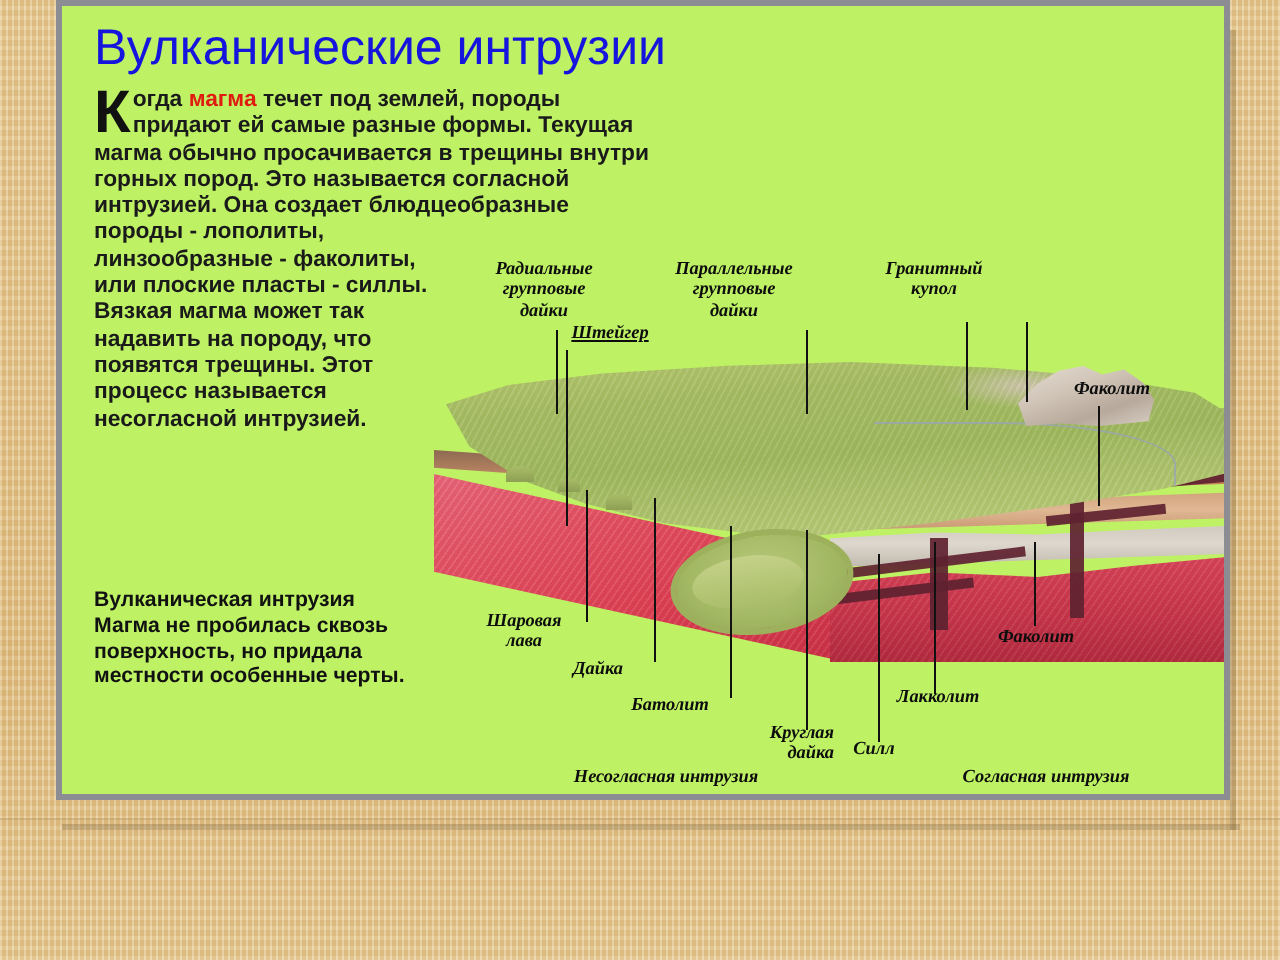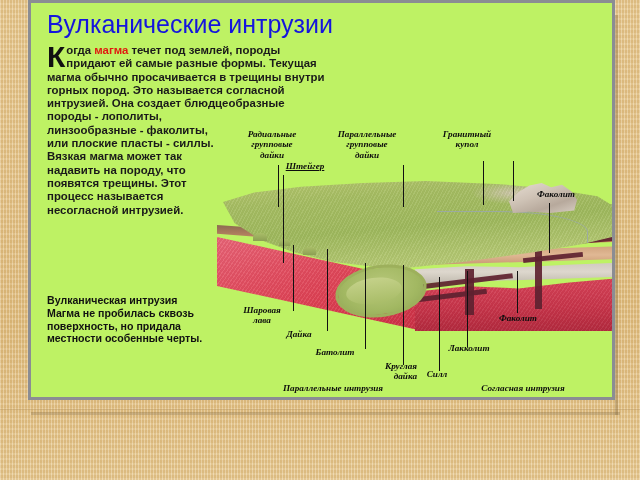--- a/index.html
+++ b/index.html
@@ -245,17 +245,17 @@
     <div class="lbl" style="left:308px;top:68px;width:62px;">Факолит</div>
     <div class="lbl" style="left:270px;top:192px;width:62px;">Факолит</div>
     <div class="lbl" style="left:14px;top:184px;width:62px;">Шаровая
 лава</div>
     <div class="lbl" style="left:58px;top:208px;width:48px;">Дайка</div>
     <div class="lbl" style="left:90px;top:226px;width:56px;">Батолит</div>
     <div class="lbl" style="left:140px;top:240px;width:60px;text-align:right;">Круглая
 дайка</div>
     <div class="lbl" style="left:224px;top:222px;width:56px;">Лакколит</div>
     <div class="lbl" style="left:200px;top:248px;width:40px;">Силл</div>
-    <div class="lbl" style="left:46px;top:262px;width:140px;">Параллельные интрузия</div>
+    <div class="lbl" style="left:46px;top:262px;width:140px;">Несогласная интрузия</div>
     <div class="lbl" style="left:236px;top:262px;width:140px;">Согласная интрузия</div>
   </div>
 
 </div>
 
 </body></html>

